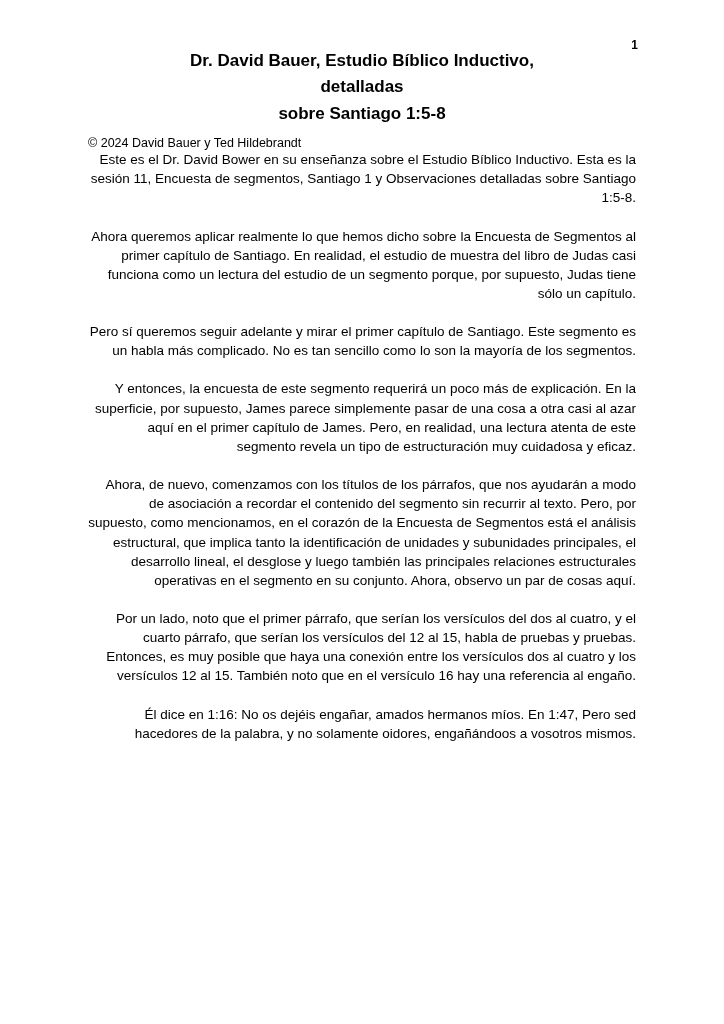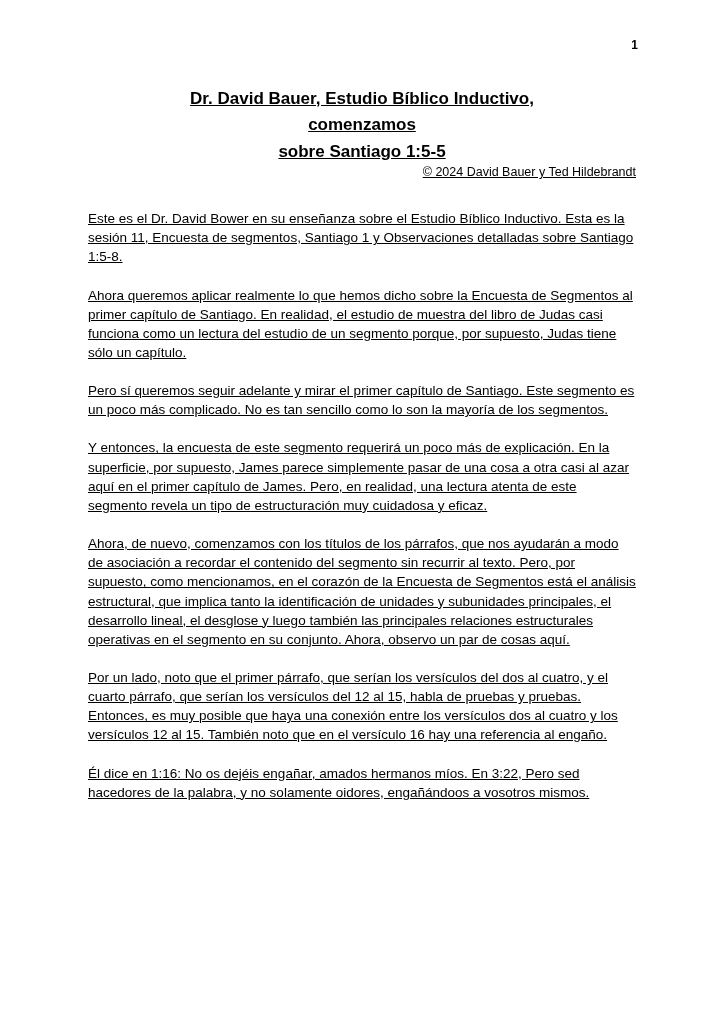--- a/index.html
+++ b/index.html
@@ -18,66 +18,64 @@
     overflow: hidden;
   }
   .page-number {
     position: absolute;
     top: 38px;
     right: 86px;
     font-size: 12px;
     font-weight: bold;
   }
   .content {
-    padding: 86px 88px 0 88px;
-    text-decoration: underline;
+    padding: 48px 88px 0 88px;
   }
   .title-block {
     text-align: center;
     font-weight: bold;
     font-size: 17px;
     line-height: 1.55;
   }
   .copyright {
-    text-align: right;
+    text-align: left;
     font-size: 12.5px;
-    margin-top: 0;
+    margin-top: 9px;
   }
   .body-text {
-    margin-top: 30px;
     font-size: 13.5px;
     line-height: 1.42;
-    text-align: left;
+    text-align: right;
   }
   .body-text p {
     margin: 0 0 19px 0;
   }
 </style>
 </head>
 <body>
 
 <div class="page">
 
   <div class="page-number">1</div>
 
   <div class="content">
 
     <div class="title-block">
       <div>Dr. David Bauer, Estudio Bíblico Inductivo,</div>
-      <div>comenzamos</div>
-      <div>sobre Santiago 1:5-5</div>
+      <div>detalladas</div>
+      <div>sobre Santiago 1:5-8</div>
     </div>
 
     <div class="copyright">© 2024 David Bauer y Ted Hildebrandt</div>
 
     <div class="body-text">
       <p>Este es el Dr. David Bower en su enseñanza sobre el Estudio Bíblico Inductivo. Esta es la sesión 11, Encuesta de segmentos, Santiago 1 y Observaciones detalladas sobre Santiago 1:5-8.</p>
       <p>Ahora queremos aplicar realmente lo que hemos dicho sobre la Encuesta de Segmentos al primer capítulo de Santiago. En realidad, el estudio de muestra del libro de Judas casi funciona como un lectura del estudio de un segmento porque, por supuesto, Judas tiene sólo un capítulo.</p>
-      <p>Pero sí queremos seguir adelante y mirar el primer capítulo de Santiago. Este segmento es un poco más complicado. No es tan sencillo como lo son la mayoría de los segmentos.</p>
+      <p>Pero sí queremos seguir adelante y mirar el primer capítulo de Santiago. Este segmento es un habla más complicado. No es tan sencillo como lo son la mayoría de los segmentos.</p>
       <p>Y entonces, la encuesta de este segmento requerirá un poco más de explicación. En la superficie, por supuesto, James parece simplemente pasar de una cosa a otra casi al azar aquí en el primer capítulo de James. Pero, en realidad, una lectura atenta de este segmento revela un tipo de estructuración muy cuidadosa y eficaz.</p>
       <p>Ahora, de nuevo, comenzamos con los títulos de los párrafos, que nos ayudarán a modo de asociación a recordar el contenido del segmento sin recurrir al texto. Pero, por supuesto, como mencionamos, en el corazón de la Encuesta de Segmentos está el análisis estructural, que implica tanto la identificación de unidades y subunidades principales, el desarrollo lineal, el desglose y luego también las principales relaciones estructurales operativas en el segmento en su conjunto. Ahora, observo un par de cosas aquí.</p>
       <p>Por un lado, noto que el primer párrafo, que serían los versículos del dos al cuatro, y el cuarto párrafo, que serían los versículos del 12 al 15, habla de pruebas y pruebas. Entonces, es muy posible que haya una conexión entre los versículos dos al cuatro y los versículos 12 al 15. También noto que en el versículo 16 hay una referencia al engaño.</p>
-      <p>Él dice en 1:16: No os dejéis engañar, amados hermanos míos. En 3:22, Pero sed hacedores de la palabra, y no solamente oidores, engañándoos a vosotros mismos.</p>
+      <p>Él dice en 1:16: No os dejéis engañar, amados hermanos míos. En 1:47, Pero sed hacedores de la palabra, y no solamente oidores, engañándoos a vosotros mismos.</p>
     </div>
 
   </div>
 
 </div>
 
 </body></html>

